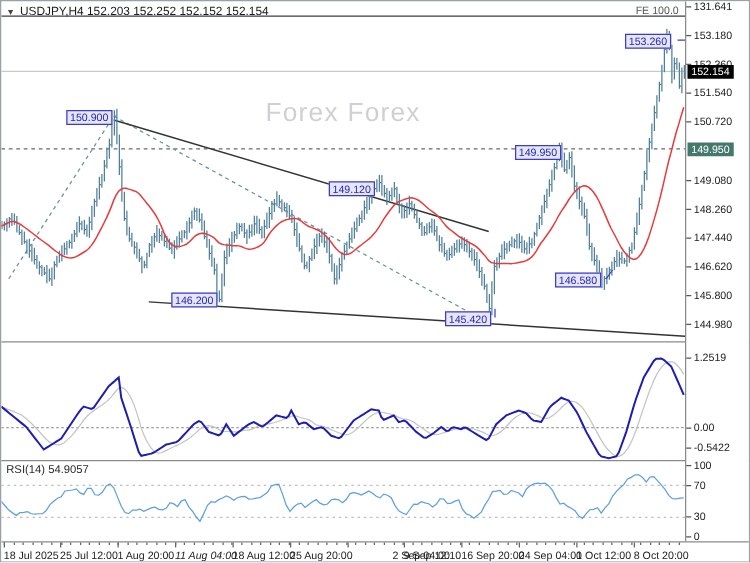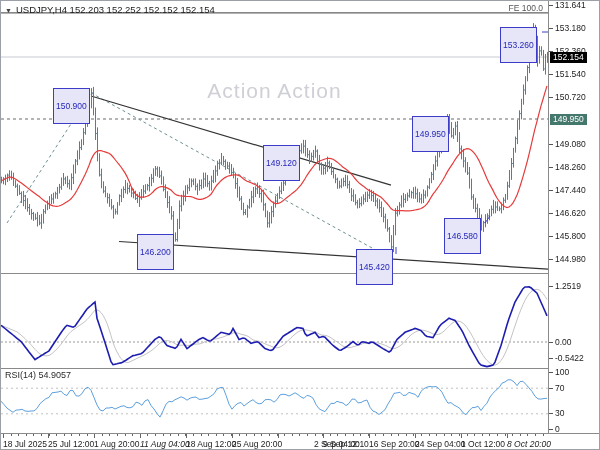--- a/index.html
+++ b/index.html
@@ -7,39 +7,39 @@
     border:1px solid #9aa0a6;box-sizing:border-box;overflow:hidden;
     font-family:"Liberation Sans",sans-serif;}
   .abs{position:absolute;}
   #chart-title{left:4px;top:3px;font-size:9.5px;color:#1c1c1c;white-space:nowrap;z-index:6;}
   #dropdown-arrow{font-size:7px;color:#444;margin-right:4px;}
   #watermark{left:0;top:78px;width:547px;text-align:center;font-size:21px;
     color:#cfd0d6;letter-spacing:1px;z-index:1;}
   #fe-label{right:56px;top:2px;font-size:8.5px;color:#555;z-index:5;}
   svg.pane{position:absolute;left:0;z-index:2;}
   .ann{position:absolute;z-index:5;font-size:8.5px;line-height:10px;height:10px;
-    padding:12px 2px;color:#2626bb;background:#e6e6f8;border:1px solid #3c3cc8;white-space:nowrap;}
+    padding:0 2px;color:#2626bb;background:#e6e6f8;border:1px solid #3c3cc8;white-space:nowrap;}
   .ind-label{left:4px;font-size:9px;color:#2b2b2b;z-index:5;white-space:nowrap;}
   .sep{left:0;width:600px;height:0;border-top:1px solid #8a8a8a;z-index:4;}
   #price-axis{left:547px;top:0;width:53px;height:432px;border-left:1px solid #8a8a8a;z-index:5;background:#fff;}
   .ytick{position:absolute;left:6px;font-size:8.5px;color:#1c1c1c;white-space:nowrap;}
   .ytickmark{position:absolute;left:0;width:4px;height:0;border-top:1px solid #555;}
   .badge{position:absolute;left:1px;font-size:8.5px;line-height:11px;height:11px;
     padding:0 3px;color:#fff;white-space:nowrap;z-index:6;}
   #time-axis{left:0;top:432px;width:600px;height:18px;border-top:1px solid #8a8a8a;z-index:5;background:#fff;}
   .xtick{position:absolute;top:5px;font-size:8.5px;color:#1c1c1c;white-space:nowrap;}
   .xtickmark{position:absolute;top:0;width:0;border-left:1px solid #666;}
 </style>
 </head>
 <body>
 
 <div id="chart-window">
   <div class="abs" id="chart-title"><span id="dropdown-arrow">▼</span><span>USDJPY,H4  152.203 152.252 152.152 152.154</span></div>
 
-  <div class="abs" id="watermark">Action Action</div>
+  <div class="abs" id="watermark">Forex Forex</div>
   <div class="abs" id="fe-label">FE 100.0</div>
 
   <svg class="pane" id="main-svg" style="top:0;" width="547" height="272">
       <path d="M0,11.9H547" stroke="#3c3c3c" stroke-width="1" fill="none"></path>
       <path d="M0,56.0H547" stroke="#c6cad0" stroke-width="1" fill="none"></path>
       <path d="M0,118.0H547" stroke="#6a6a6a" stroke-width="1" fill="none" stroke-dasharray="3,3"></path>
       <path d="M6,222.0L90,91.9" stroke="#6d9094" stroke-width="1" fill="none" stroke-dasharray="3,3"></path>
       <path d="M90,91.9L389,256.9" stroke="#6d9094" stroke-width="1" fill="none" stroke-dasharray="3,3"></path>
       <path d="M90,95.0L390,184.2" stroke="#333333" stroke-width="1.2" fill="none"></path>
       <path d="M118,240.5L547,268.1" stroke="#333333" stroke-width="1.2" fill="none"></path>
@@ -207,15 +207,15 @@
       <div class="xtick" style="left: 277px; margin-left: 36px;">2 Sep 04:00</div>
       <div class="xtickmark" style="left: 322px; height: 4px;"></div>
       <div class="xtick" style="left: 322px;">9 Sep 12:10</div>
       <div class="xtickmark" style="left: 368px; height: 4px;"></div>
       <div class="xtick" style="left: 368px;">16 Sep 20:00</div>
       <div class="xtickmark" style="left: 414px; height: 4px;"></div>
       <div class="xtick" style="left: 414px; text-align: center;">24 Sep 04:00</div>
       <div class="xtickmark" style="left: 460px; height: 4px;"></div>
       <div class="xtick" style="left: 460px;">1 Oct 12:00</div>
       <div class="xtickmark" style="left: 506px; height: 4px;"></div>
-      <div class="xtick" style="left: 506px; font-style: italic;">8 Oct 20:00</div>
+      <div class="xtick" style="left: 506px;">8 Oct 20:00</div>
     </div>
 </div>
 
 </body></html>

